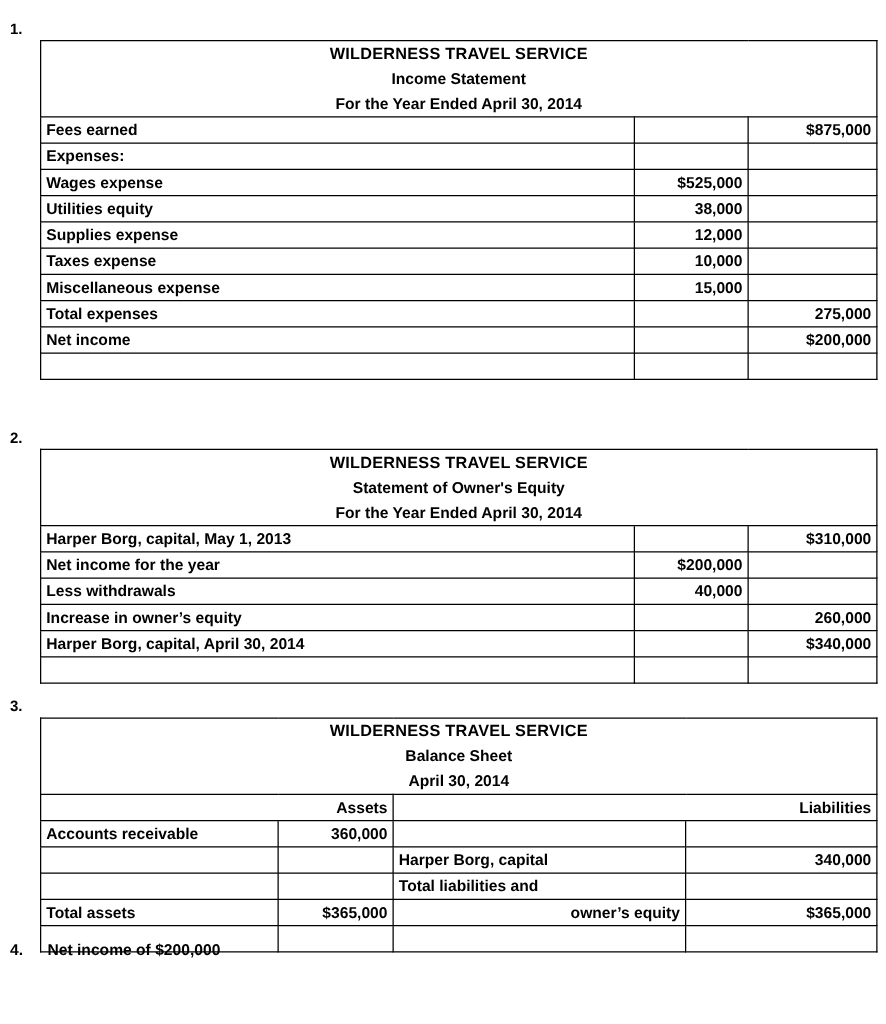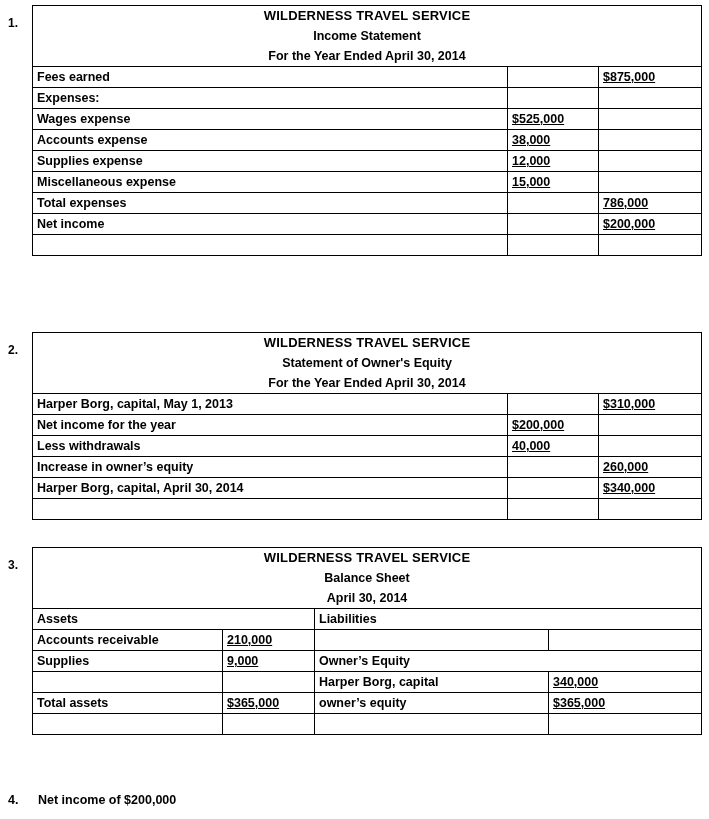--- a/index.html
+++ b/index.html
@@ -15,20 +15,21 @@
     position: relative;
     overflow: hidden;
   }
   .sheet {
     position: relative;
     width: 709px;
     height: 819px;
   }
   .stmt-block {
     position: absolute;
+    margin-top: 27px;
   }
   .item-num {
     position: absolute;
     left: 8px;
     font-size: 12px;
     font-weight: bold;
     font-family: "Liberation Sans", sans-serif;
   }
   table.fin {
     border-collapse: collapse;
@@ -57,44 +58,44 @@
   .head-line-1 {
     font-size: 13px;
     font-weight: bold;
     letter-spacing: 0.2px;
   }
   .head-line-2, .head-line-3 {
     font-size: 12.5px;
     font-weight: bold;
   }
   td.num {
-    text-decoration: underline;
+    text-align: right;
   }
   td.ctr {
-    text-align: left;
+    text-align: right;
   }
   .ind-1 { padding-left: 16px; }
   .ind-2 { padding-left: 30px; }
 
   
   #block-1 { left: 32px; top: 5px; }
   #block-1 table.fin { width: 669px; }
   #block-2 { left: 32px; top: 332px; }
   #block-2 table.fin { width: 669px; }
   #block-3 { left: 32px; top: 547px; }
   #block-3 table.fin { width: 669px; }
 
   #num-1 { top: 16px; }
   #num-2 { top: 343px; }
   #num-3 { top: 558px; }
 
   .footnote {
     position: absolute;
     left: 8px;
-    top: 793px;
+    top: 753px;
     font-size: 12.5px;
     font-weight: bold;
     font-family: "Liberation Sans", sans-serif;
   }
   .footnote .fn-num {
     display: inline-block;
     width: 30px;
   }
 </style>
 </head>
@@ -127,38 +128,43 @@
           <td>Expenses:</td>
           <td class="num"></td>
           <td class="num"></td>
         </tr>
         <tr>
           <td class="ind-1">Wages expense</td>
           <td class="num">$525,000</td>
           <td class="num"></td>
         </tr>
         <tr>
-          <td class="ind-1">Accounts expense</td>
+          <td class="ind-1">Utilities equity</td>
           <td class="num">38,000</td>
           <td class="num"></td>
         </tr>
         <tr>
           <td class="ind-1">Supplies expense</td>
           <td class="num">12,000</td>
           <td class="num"></td>
         </tr>
         <tr>
+          <td class="ind-1">Taxes expense</td>
+          <td class="num">10,000</td>
+          <td class="num"></td>
+        </tr>
+        <tr>
           <td class="ind-1">Miscellaneous expense</td>
           <td class="num">15,000</td>
           <td class="num"></td>
         </tr>
         <tr>
           <td class="ind-2">Total expenses</td>
           <td class="num"></td>
-          <td class="num">786,000</td>
+          <td class="num">275,000</td>
         </tr>
         <tr>
           <td>Net income</td>
           <td class="num"></td>
           <td class="num">$200,000</td>
         </tr>
         <tr>
           <td>&nbsp;</td>
           <td class="num"></td>
           <td class="num"></td>
@@ -233,34 +239,35 @@
             <div class="head-line-2">Balance Sheet</div>
             <div class="head-line-3">April 30, 2014</div>
           </td>
         </tr>
         <tr>
           <td class="ctr" colspan="2">Assets</td>
           <td class="ctr" colspan="2">Liabilities</td>
         </tr>
         <tr>
           <td>Accounts receivable</td>
-          <td class="num">210,000</td>
-          <td>&nbsp;</td>
-          <td class="num"></td>
-        </tr>
-        <tr>
-          <td>Supplies</td>
-          <td class="num">9,000</td>
-          <td class="ctr" colspan="2">Owner’s Equity</td>
+          <td class="num">360,000</td>
+          <td>&nbsp;</td>
+          <td class="num"></td>
         </tr>
         <tr>
           <td>&nbsp;</td>
           <td class="num"></td>
           <td>Harper Borg, capital</td>
           <td class="num">340,000</td>
+        </tr>
+        <tr>
+          <td>&nbsp;</td>
+          <td class="num"></td>
+          <td>Total liabilities and</td>
+          <td class="num"></td>
         </tr>
         <tr>
           <td>Total assets</td>
           <td class="num">$365,000</td>
           <td class="ctr">owner’s equity</td>
           <td class="num">$365,000</td>
         </tr>
         <tr>
           <td>&nbsp;</td>
           <td class="num"></td>

